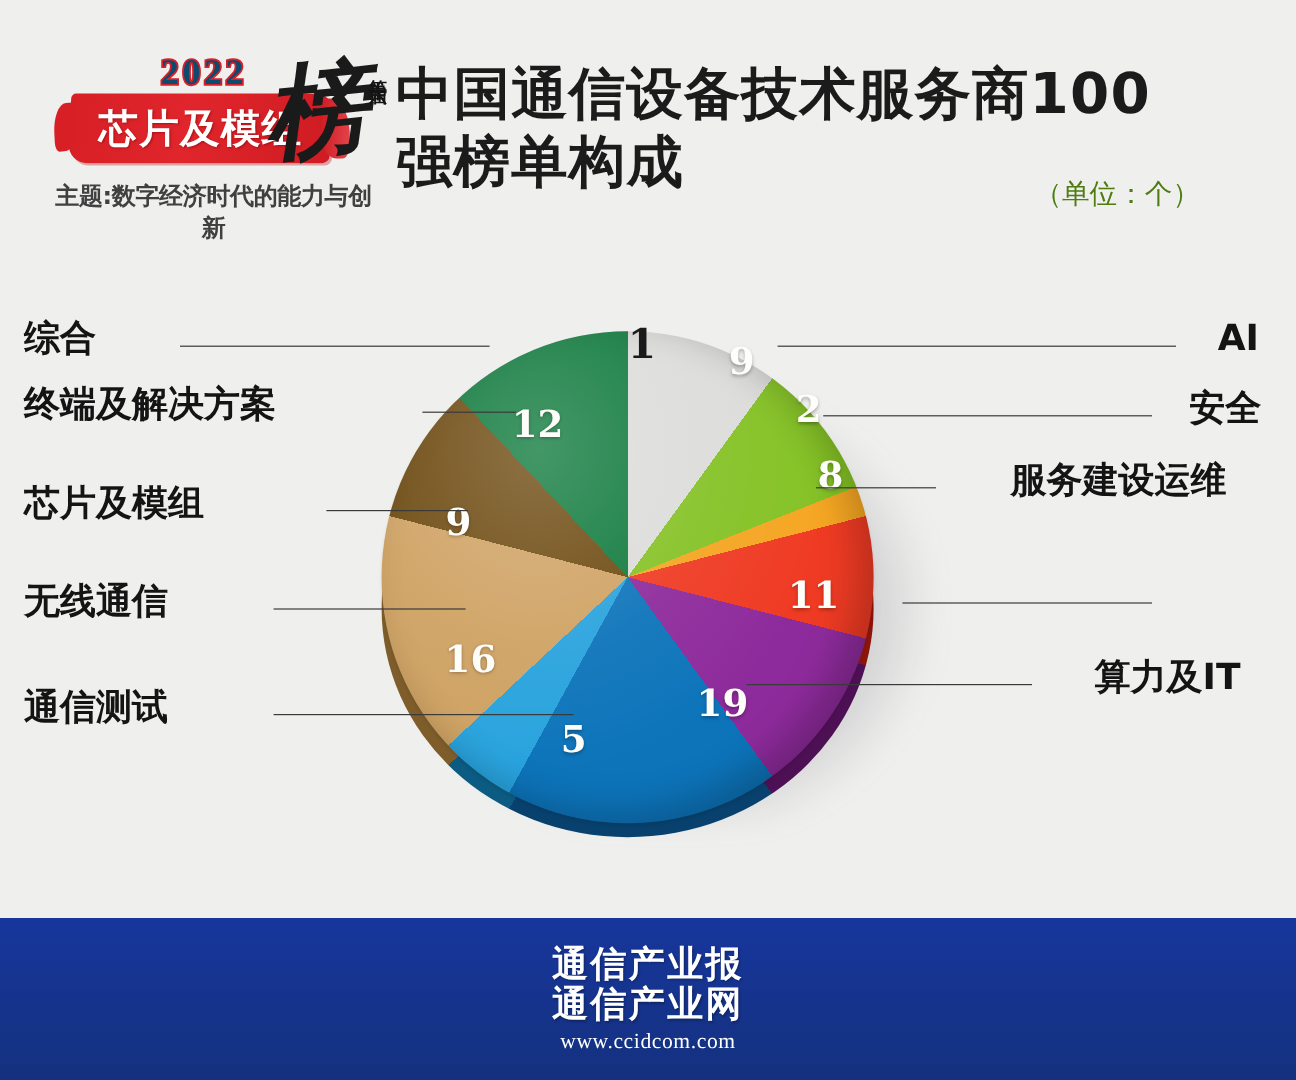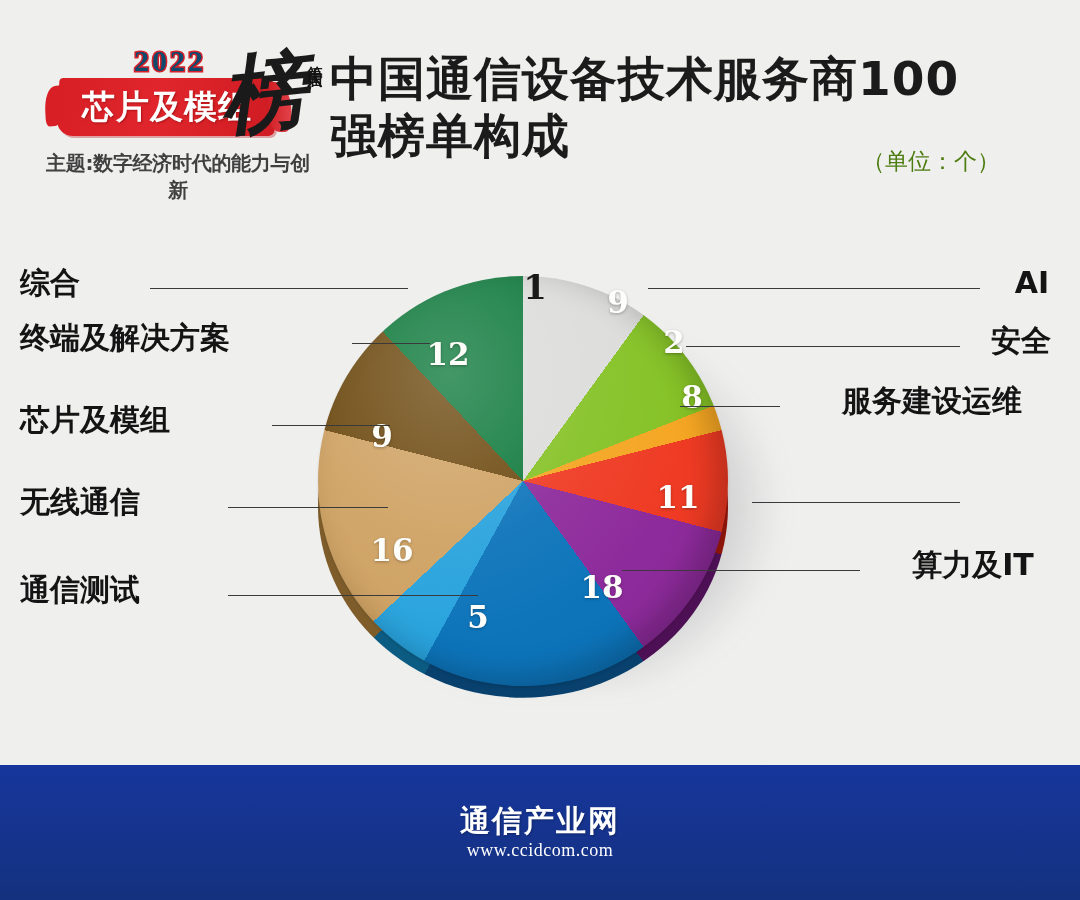--- a/index.html
+++ b/index.html
@@ -188,21 +188,21 @@
     <div id="pie-shadow"></div>
     <div id="pie-depth"></div>
     <div id="pie"></div>
     <div id="pie-gloss"></div>
 
     <div class="pval dark" style="left:235px; top:55px;">1</div>
     <div class="pval" style="left:318px; top:70px;">9</div>
     <div class="pval" style="left:374px; top:110px;">2</div>
     <div class="pval" style="left:392px; top:165px;">8</div>
     <div class="pval" style="left:378px; top:265px;">11</div>
-    <div class="pval" style="left:302px; top:355px;">18</div>
+    <div class="pval" style="left:302px; top:355px;">19</div>
     <div class="pval" style="left:178px; top:385px;">5</div>
     <div class="pval" style="left:92px;  top:318px;">16</div>
     <div class="pval" style="left:82px;  top:204px;">9</div>
     <div class="pval" style="left:148px; top:122px;">12</div>
   </div>
 
   <div class="lead" style="left:150px; top:78px;  width:258px;"></div>
   <div class="lbl l" style="left:20px;  top:55px;  width:122px;">综合</div>
 
   <div class="lead" style="left:352px; top:133px; width:78px;"></div>
@@ -226,15 +226,16 @@
   <div class="lead" style="left:680px; top:196px; width:100px;"></div>
   <div class="lbl r" style="left:792px; top:173px; width:280px;">服务建设运维</div>
 
   <div class="lead" style="left:752px; top:292px; width:208px;"></div>
 
   <div class="lead" style="left:622px; top:360px; width:238px;"></div>
   <div class="lbl r" style="left:874px; top:337px; width:198px;">算力及IT</div>
 </div>
 
 <div id="footer">
+  <div class="f-line">通信产业报</div>
   <div class="f-line">通信产业网</div>
   <div id="f-url">www.ccidcom.com</div>
 </div>
 
 </body></html>

